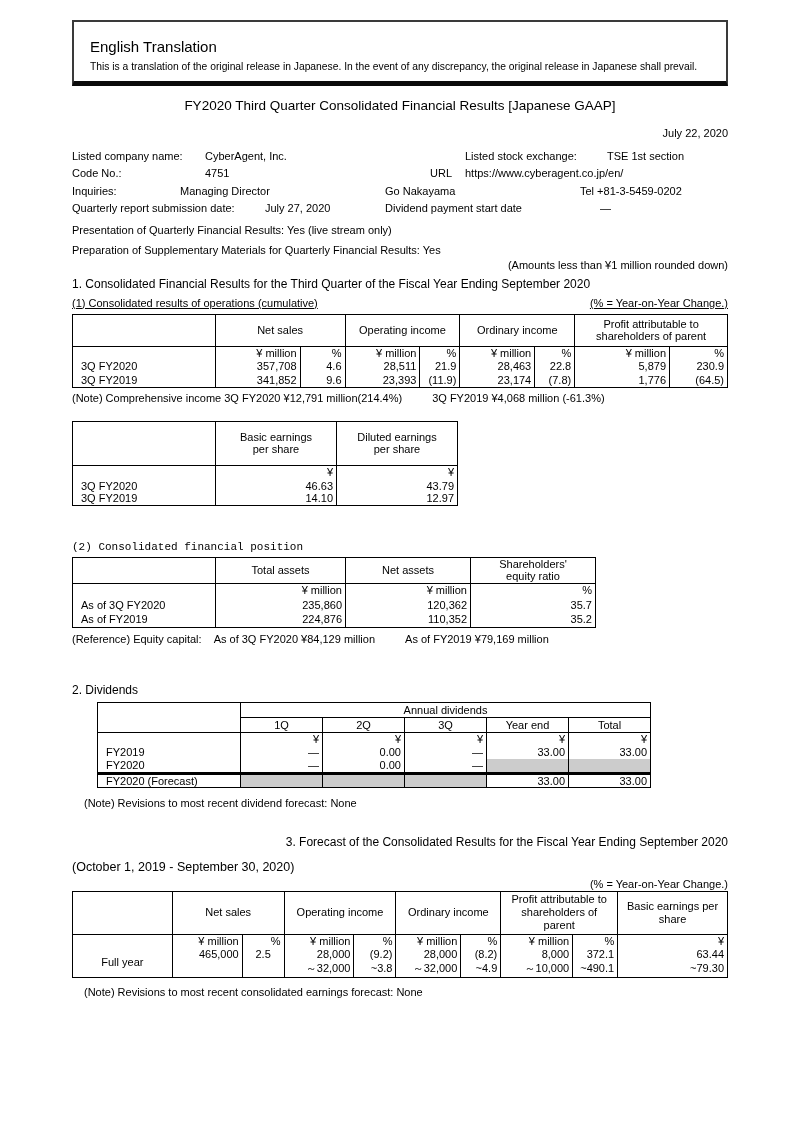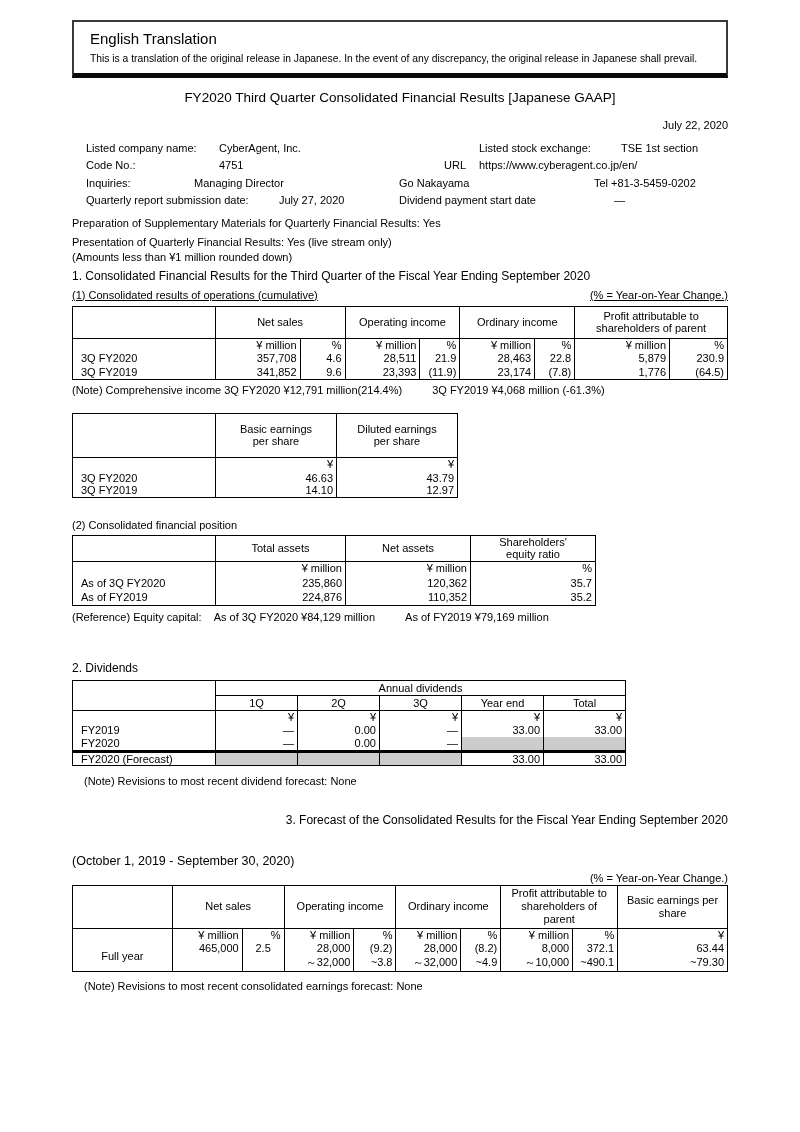--- a/index.html
+++ b/index.html
@@ -2,35 +2,35 @@
 <html><head>
 <meta charset="utf-8">
 <style>
   * { margin:0; padding:0; box-sizing:border-box; }
   html,body { width:800px; height:1132px; background:#fff; }
   body { font-family:"Liberation Sans","DejaVu Sans",sans-serif; color:#000; overflow:hidden; }
   .page { position:relative; width:800px; height:1132px; background:#fff; }
   .content { width:656px; margin:0 auto 0 72px; }
 
   
-  .trans-box { margin-top:20px; border:2px solid #3a3a3a; border-bottom:5px solid #0a0a0a; padding:7px 12px 7px 16px; }
+  .trans-box { margin-top:20px; border:2px solid #3a3a3a; border-bottom:5px solid #0a0a0a; padding:15px 12px 7px 16px; }
   .trans-title { font-size:15px; line-height:20px; }
   .trans-body { font-size:10.3px; line-height:14px; margin-top:3px; }
 
   .doc-title { margin-top:11px; font-size:13.5px; line-height:17px; text-align:center; font-weight:normal; }
   .date-line { margin-top:13px; font-size:11px; height:14px; text-align:right; }
 
-  .info-block { margin-top:7px; font-size:11px;margin-left:14px; }
+  .info-block { margin-top:7px; font-size:11px; }
   .info-row { position:relative; height:17.4px; }
   .info-row span { position:absolute; top:0; line-height:17.4px; white-space:nowrap; }
 
   .plain-line { font-size:11px; line-height:14px; }
   .supp { margin-top:6px; }
   .pres { margin-top:5px; }
-  .round-note { margin-top:1px; }
+  .round-note { margin-top:1px; text-align:right; }
   .sec-head { margin-top:4px; font-size:12px; line-height:17px; font-weight:normal; }
   .subline { margin-top:3px; display:flex; justify-content:space-between; font-size:11px; line-height:15px;text-decoration:underline; }
 
   table { border-collapse:collapse; table-layout:fixed; font-size:11px; border:1.5px solid #000; }
   th,td { border:1px solid #000; padding:0 3px; font-weight:normal; overflow:hidden; }
   thead th { text-align:center; vertical-align:middle; white-space:pre-line; }
   tbody td { border-top:0; border-bottom:0; }
   td.num { text-align:right; }
   td.lbl { text-align:left; padding-left:8px; }
   td.ctr { text-align:center; }
@@ -45,38 +45,38 @@
 
   .note1 { margin-top:3px; font-size:11px; line-height:14px; }
   .gap30 { margin-left:30px; }
   .gap12 { margin-left:12px; }
 
   .tbl-eps { margin-top:16px; }
   .tbl-eps thead tr { height:44px; }
   .tbl-eps .unit-r { height:14px; }
   .tbl-eps .data-r { height:13px; }
 
-  .finpos-head { margin-top:20px; }
+  .finpos-head { margin-top:34px;font-family:Liberation Mono, monospace; }
   .tbl-fin { margin-top:3px; }
   .tbl-fin thead tr { height:26px; }
   .tbl-fin .unit-r { height:14px; }
   .tbl-fin .data-r { height:15px; }
   .ref-line { margin-top:4px; font-size:11px; line-height:14px; }
 
   .s2-head { margin-top:36px; }
-  .tbl-div { margin-top:3px; }
+  .tbl-div { margin-top:3px;margin-left:25px; }
   .tbl-div .span-r { height:15px; }
   .tbl-div .colh-r { height:15px; }
   .tbl-div .unit-r { height:13px; }
   .tbl-div .data-r { height:14px; }
 
   .note-ind { margin-top:8px; font-size:11px; line-height:14px; padding-left:12px; }
 
   .s3-head { margin-top:24px;text-align:right; }
-  .s3-period { margin-top:24px; font-size:12.5px; line-height:16px; }
+  .s3-period { margin-top:8px; font-size:12.5px; line-height:16px; }
   .s3-yoy { margin-top:3px; font-size:11px; line-height:13px; text-align:right; }
   .tbl-fc { margin-top:0; }
   .tbl-fc thead tr { height:43px; }
   .tbl-fc thead th { line-height:13px; }
   .tbl-fc .unit-r { height:13px; }
   .tbl-fc .data-r { height:30px; vertical-align:top; }
   .tbl-fc .data-r td.mid { vertical-align:middle; }
   .fc-note { margin-top:7px; }
 </style>
 </head>
@@ -113,22 +113,22 @@
         <span style="left:508px">Tel +81-3-5459-0202</span>
       </div>
       <div class="info-row">
         <span style="left:0">Quarterly report submission date:</span>
         <span style="left:193px">July 27, 2020</span>
         <span style="left:313px">Dividend payment start date</span>
         <span style="left:528px">—</span>
       </div>
     </div>
 
+    <div class="plain-line pres">Presentation of Quarterly Financial Results: Yes (live stream only)</div>
     <div class="plain-line supp">Preparation of Supplementary Materials for Quarterly Financial Results: Yes</div>
-    <div class="plain-line pres">Presentation of Quarterly Financial Results: Yes (live stream only)</div>
     <div class="plain-line round-note">(Amounts less than ¥1 million rounded down)</div>
 
     <div class="sec-head">1. Consolidated Financial Results for the Third Quarter of the Fiscal Year Ending September 2020</div>
     <div class="subline">
       <span>(1) Consolidated results of operations (cumulative)</span>
       <span>(% = Year-on-Year Change.)</span>
     </div>
 
     <table class="tbl1">
       <colgroup>

